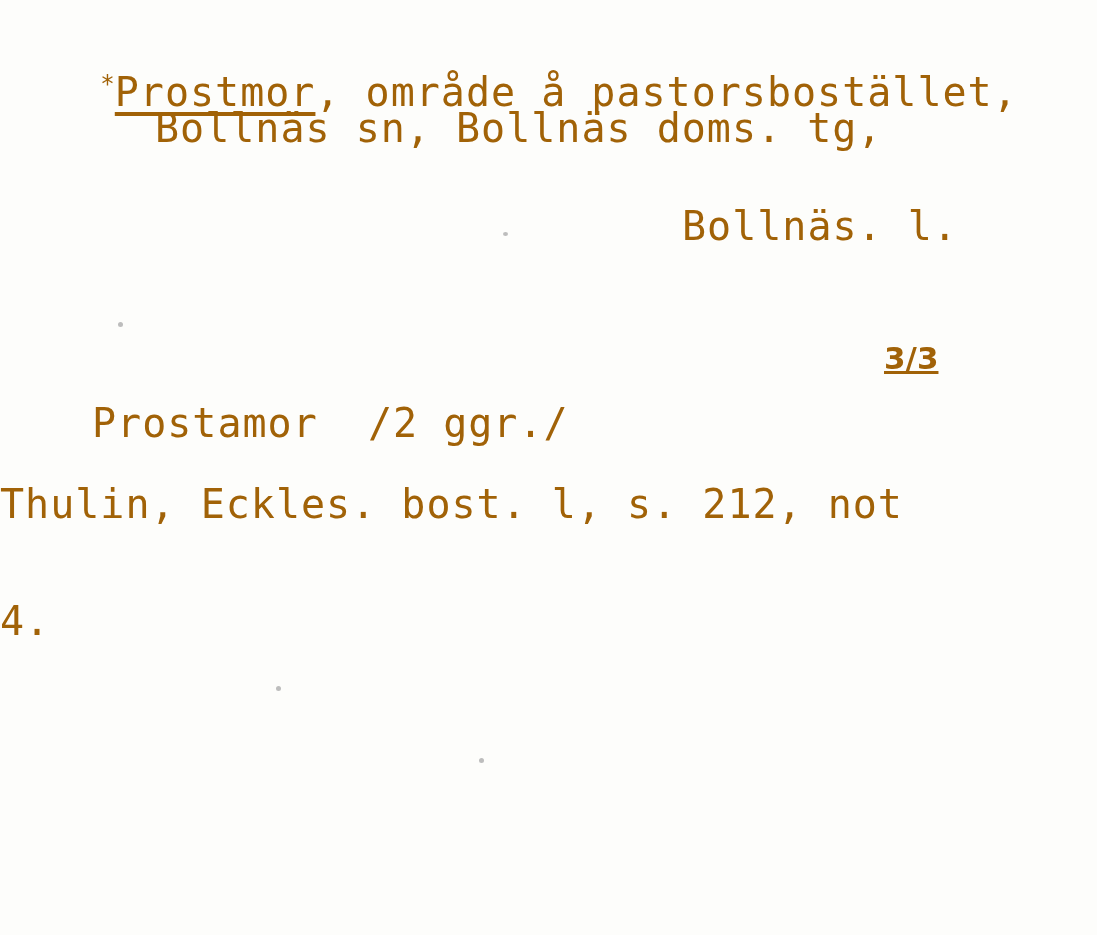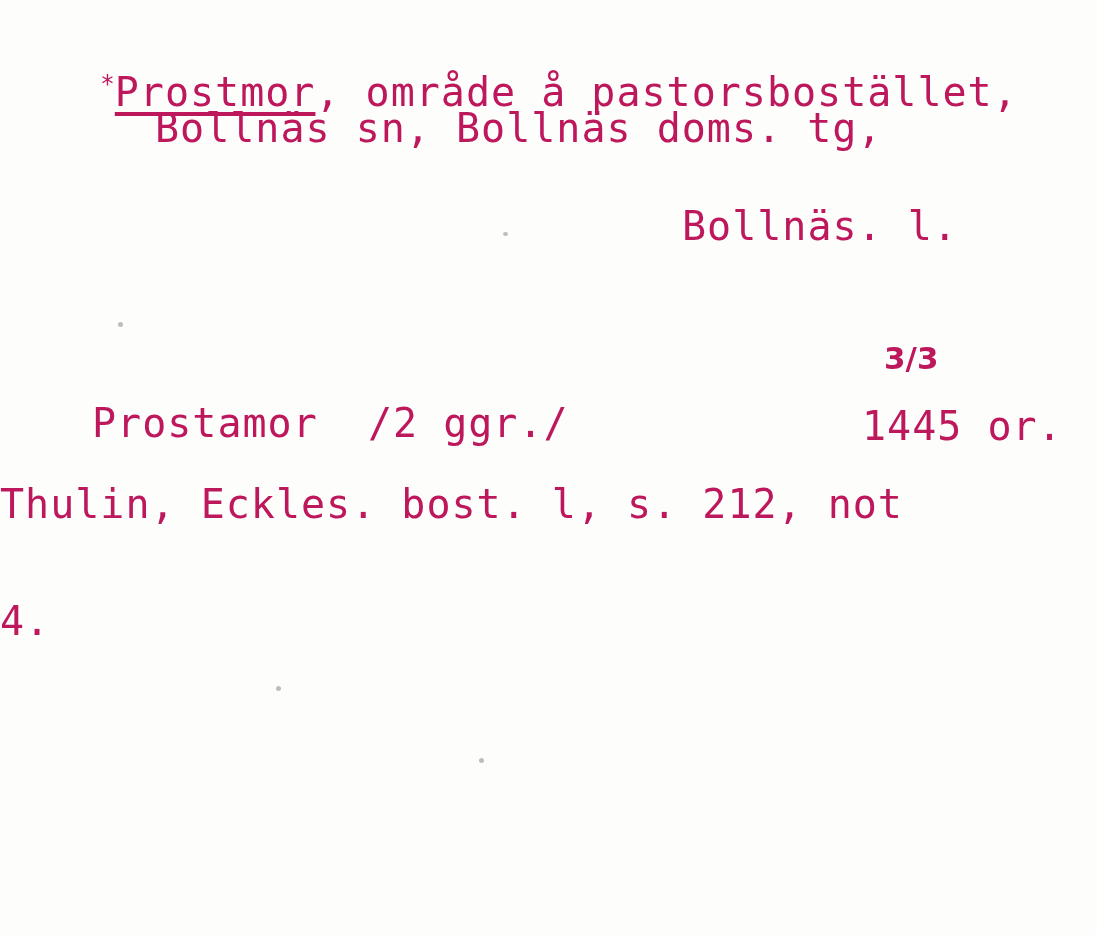--- a/index.html
+++ b/index.html
@@ -26,21 +26,21 @@
     background: #bdbdbd;
     border-radius: 50%;
     width: 3px;
     height: 3px;
   }
   .line {
     position: absolute;
     white-space: pre;
     font-family: "DejaVu Sans Mono", monospace;
     letter-spacing: 1px;
-    color: #be185d;
+    color: #a16207;
     text-align: center;
   }
 
   
   #heading-line-1 {
     top: 0px;
     left: 0px;
     font-size: 40px;
     line-height: 56px;
   }
@@ -68,20 +68,21 @@
   }
 
   
   #fraction {
     top: 340px;
     left: 884px;
     font-size: 31px;
     font-weight: bold;
     font-family: "DejaVu Sans", sans-serif;
     letter-spacing: 0px;
+    text-decoration: underline;
   }
   #entry-line {
     top: 395px;
     left: 92px;
     font-size: 40px;
     line-height: 56px;
   }
   #entry-year {
     top: 398px;
     left: 862px;
@@ -111,21 +112,20 @@
   </div>
 
   <div class="line" id="heading-line-2">Bollnäs sn, Bollnäs doms. tg,</div>
 
   <div class="line" id="heading-line-3">Bollnäs. l.</div>
 
   <div class="line" id="fraction">3/3</div>
 
   <div class="line" id="entry-line">Prostamor  /2 ggr./</div>
 
-  <div class="line" id="entry-year">1445 or.</div>
 
   <div class="line" id="source-line">Thulin, Eckles. bost. l, s. 212, not</div>
 
   <div class="line" id="source-line-2">4.</div>
 
 <div class="speck" style="left: 503px; top: 232px; width: 5px; height: 4px;"></div>
     <div class="speck" style="left: 118px; top: 322px; width: 5px; height: 5px;"></div>
     <div class="speck" style="left: 276px; top: 686px; width: 5px; height: 5px;"></div>
     <div class="speck" style="left: 479px; top: 758px; width: 5px; height: 5px;"></div>
   </div>

